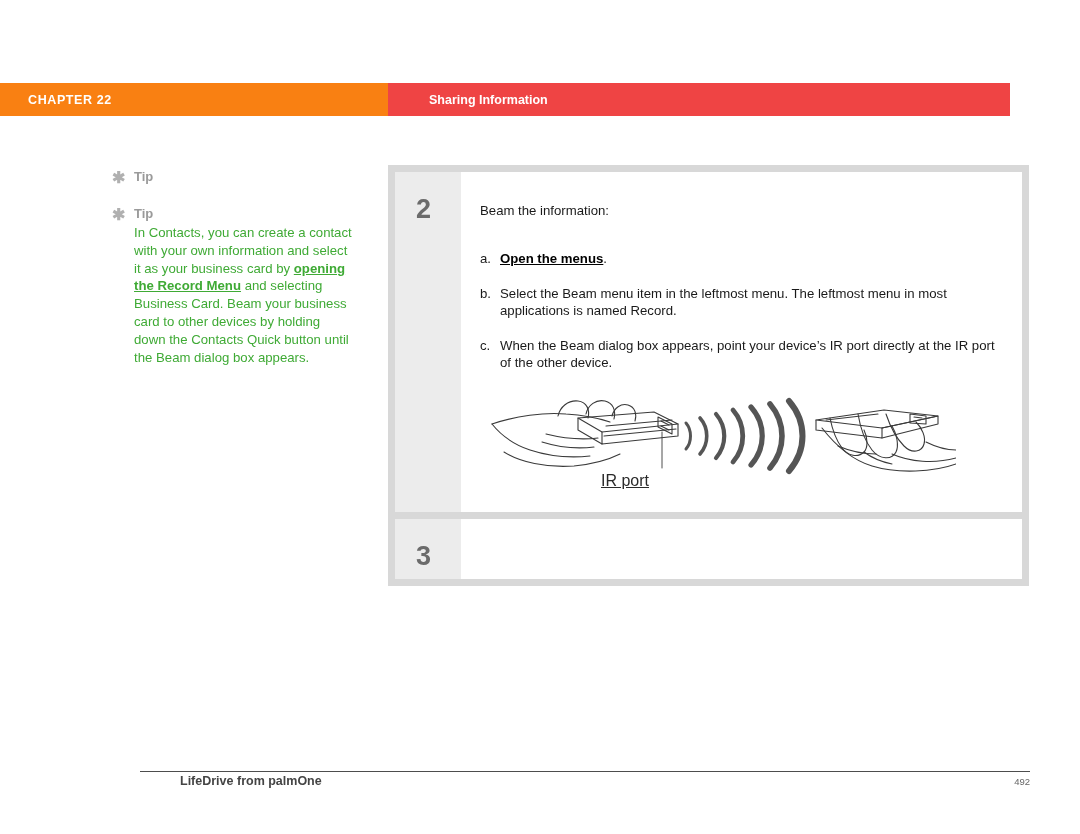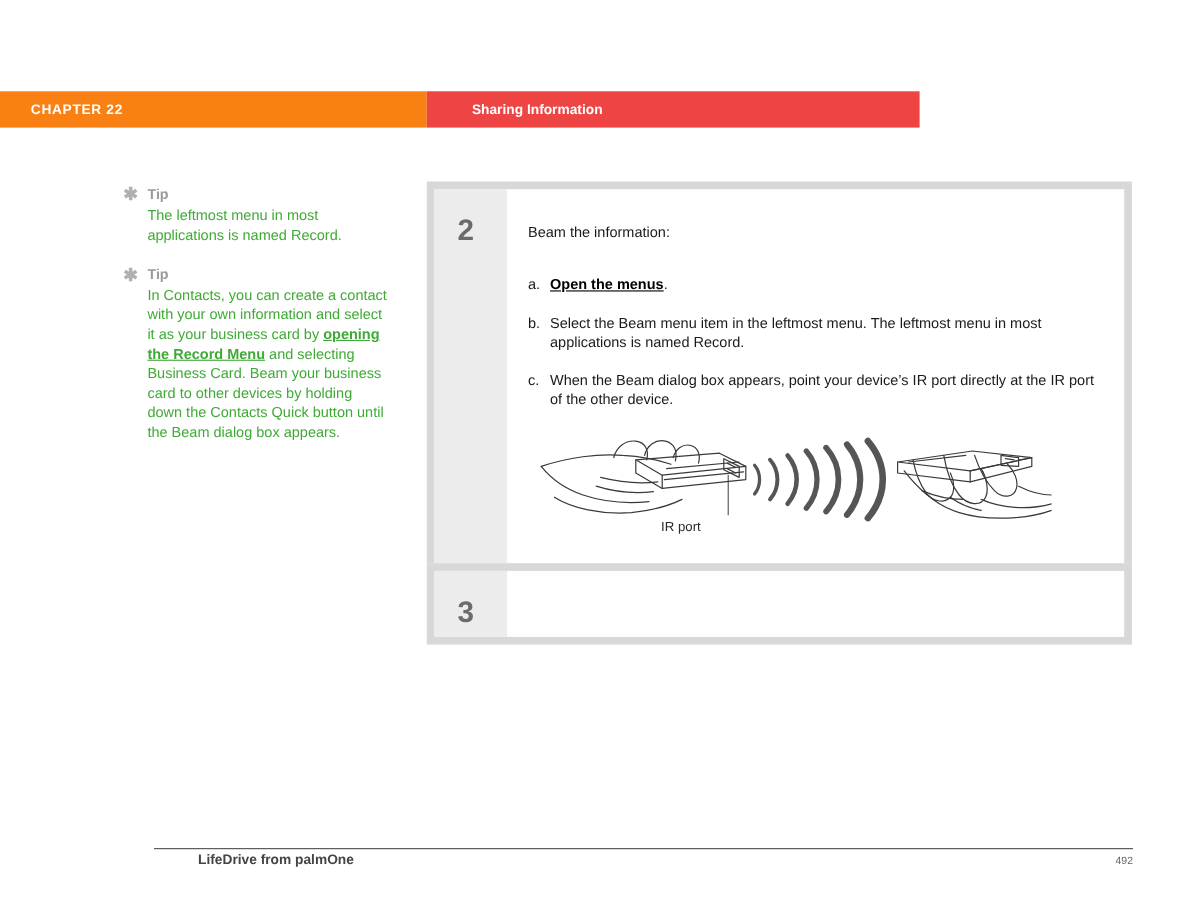--- a/index.html
+++ b/index.html
@@ -13,21 +13,21 @@
     font-family: "Liberation Sans", sans-serif;
     position: relative;
     overflow: hidden;
   }
 
   
   .header {
     position: absolute;
     top: 83px;
     left: 0;
-    width: 836px;
+    width: 1010px;
     height: 33px;
     display: flex;
   }
   .header-chapter {
     width: 388px;
     background: #f98012;
     color: #ffffff;
     font-size: 12.5px;
     font-weight: bold;
     letter-spacing: 0.6px;
@@ -163,22 +163,23 @@
   .illustration {
     margin-top: 18px;
     margin-left: 6px;
     position: relative;
     height: 100px;
   }
   .ir-label {
     position: absolute;
     left: 115px;
     top: 82px;
-    font-size: 12px;
+    font-size: 16px;
     color: #2a2a2a;
+    text-decoration: underline;
   }
 
   
   .step3-text {
     font-size: 13.2px;
     color: #1a1a1a;
     line-height: 17px;
   }
   .done-row {
     display: flex;
@@ -232,21 +233,20 @@
   <div class="header-chapter">CHAPTER 22</div>
   <div class="header-section">Sharing Information</div>
 </div>
 
 <div class="sidebar">
 
   <div class="tip">
     <div class="tip-icon">✱</div>
     <div class="tip-body">
       <div class="tip-label">Tip</div>
-      <div class="tip-text"><span>The leftmost menu in most applications is named Record.</span></div>
     </div>
   </div>
 
   <div class="tip">
     <div class="tip-icon">✱</div>
     <div class="tip-body">
       <div class="tip-label">Tip</div>
       <div class="tip-text"><span>In Contacts, you can create a contact with your own information and select it as your business card by </span><span class="tip-link">opening the Record Menu</span><span> and selecting Business Card. Beam your business card to other devices by holding down the Contacts Quick button until the Beam dialog box appears.</span></div>
     </div>
   </div>

